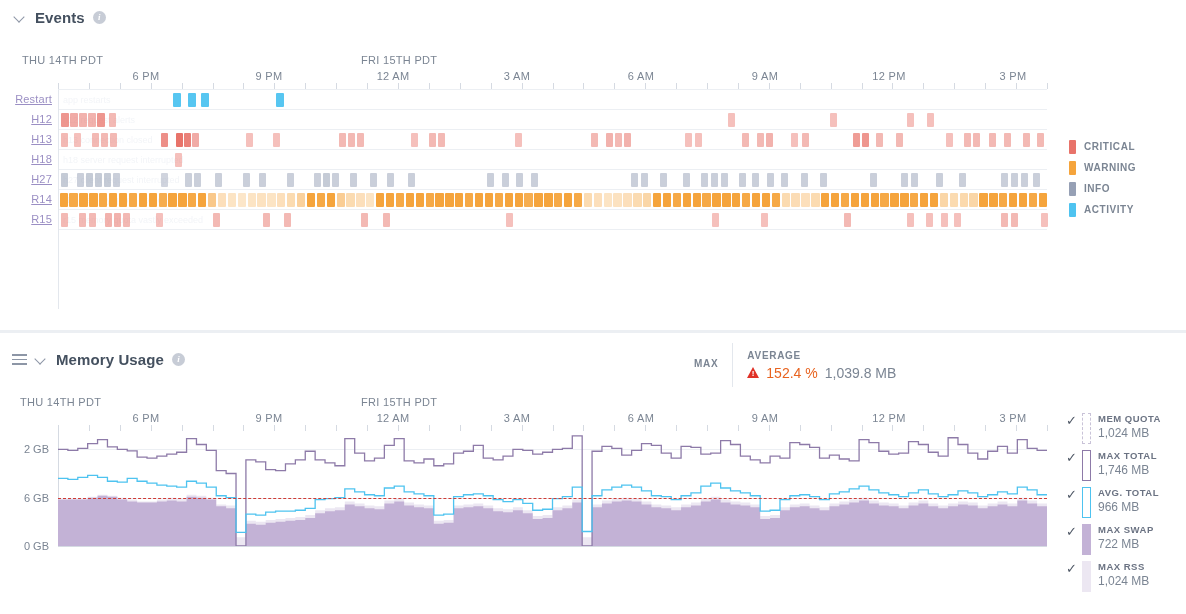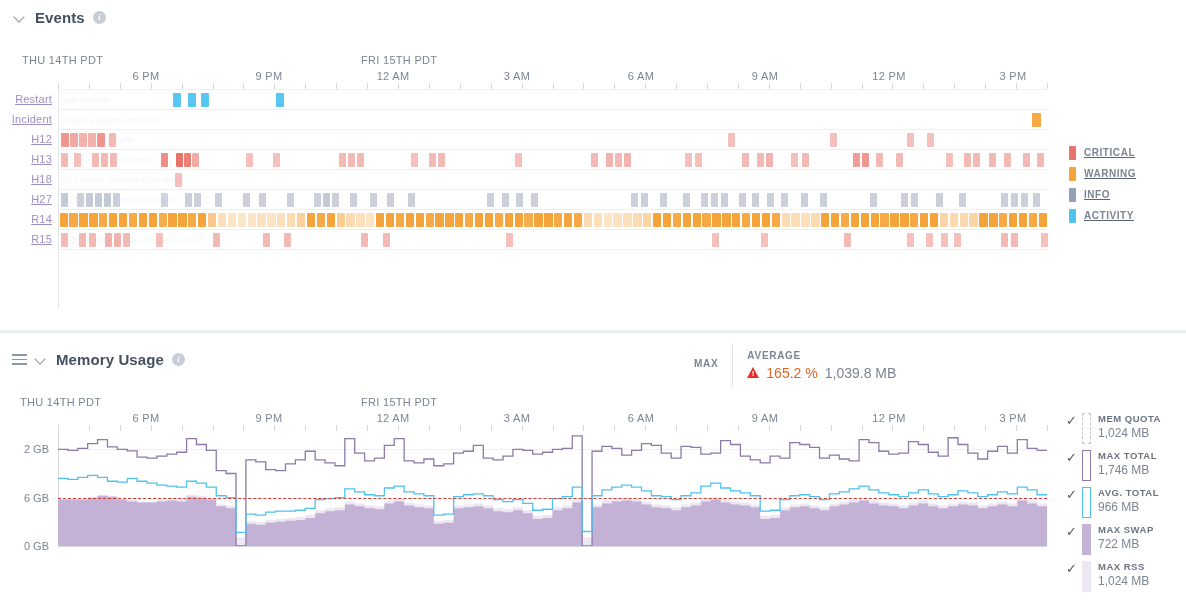--- a/index.html
+++ b/index.html
@@ -68,21 +68,21 @@
     font-size: 11px; color: #9b8fc4; text-decoration: underline;
     white-space: nowrap; cursor: pointer; letter-spacing: .2px;
   }
   .ghost {
     position: absolute; left: 4px; top: 5px; font-size: 9px;
     color: #f3f5f8; white-space: nowrap; pointer-events: none;
   }
   .mk { position: absolute; top: 3px; height: 14px; border-radius: 1px; }
 
   
-  #events-legend { position: absolute; left: 1069px; top: 142px; text-decoration: underline; }
+  #events-legend { position: absolute; left: 1069px; top: 136px; }
   .lg-item { display: flex; align-items: center; height: 21px; }
   .lg-sw { width: 7px; height: 14px; border-radius: 1px; margin-right: 8px; }
   .lg-tx { font-size: 10px; font-weight: bold; color: #7b8593; letter-spacing: .55px; }
 
   
   #divider { position: absolute; left: 0; top: 330px; width: 1186px; height: 3px; background: #eceff3; }
 
   
   #mem-panel { position: absolute; left: 0; top: 333px; height: 281px; width: 1186px; }
   #mem-head { position: absolute; left: 12px; top: 18px; display: flex; align-items: center; gap: 8px; }
@@ -176,25 +176,20 @@
     </div>
 
   <div id="events-grid">
       <div class="erow">
         <a class="erow-label">Restart</a>
         <div class="ghost">app restarts</div>
         <div class="mk" style="left: 114px; width: 8px; background: rgb(78, 195, 240); opacity: 0.95;"></div>
         <div class="mk" style="left: 129px; width: 8px; background: rgb(78, 195, 240); opacity: 0.95;"></div>
         <div class="mk" style="left: 142px; width: 8px; background: rgb(78, 195, 240); opacity: 0.95;"></div>
         <div class="mk" style="left: 217px; width: 8px; background: rgb(78, 195, 240); opacity: 0.95;"></div>
-      </div>
-      <div class="erow">
-        <a class="erow-label">Incident</a>
-        <div class="ghost">recent platform incidents</div>
-        <div class="mk" style="left: 973px; width: 9px; background: rgb(245, 164, 60); opacity: 0.95;"></div>
       </div>
       <div class="erow">
         <a class="erow-label">H12</a>
         <div class="ghost">h12 request alerts</div>
         <div class="mk" style="left: 2px; width: 8px; background: rgb(232, 115, 106); opacity: 0.75;"></div>
         <div class="mk" style="left: 11px; width: 8px; background: rgb(232, 115, 106); opacity: 0.6;"></div>
         <div class="mk" style="left: 20px; width: 8px; background: rgb(232, 115, 106); opacity: 0.55;"></div>
         <div class="mk" style="left: 29px; width: 8px; background: rgb(232, 115, 106); opacity: 0.55;"></div>
         <div class="mk" style="left: 38px; width: 8px; background: rgb(232, 115, 106); opacity: 0.75;"></div>
         <div class="mk" style="left: 50px; width: 7px; background: rgb(232, 115, 106); opacity: 0.5;"></div>
@@ -471,21 +466,21 @@
   </div>
 
   <div id="mem-stats">
       <div class="stat">
         <div class="stat-label">MAX</div>
       </div>
       <div class="stat">
         <div class="stat-label">AVERAGE</div>
         <div class="stat-vals">
           <span class="warn-tri"></span>
-          <span class="stat-pct">165.2 %</span>
+          <span class="stat-pct">152.4 %</span>
           <span class="stat-mb">1,039.8 MB</span>
         </div>
       </div>
     </div>
 </div>
 
 <div id="mem-axis-day">THU 14TH PDT</div>
 <div id="mem-axis-day2">FRI 15TH PDT</div>
 <div class="tickrow" id="mem-ticks" style="top:412px;">
     <div class="tick-lbl" style="left: 146px;">6 PM</div>

